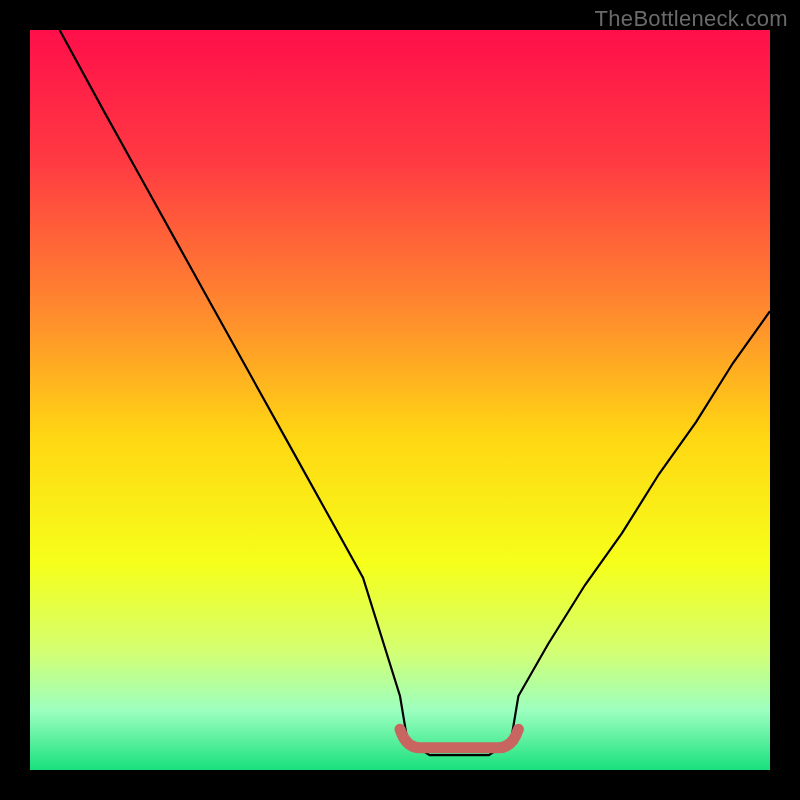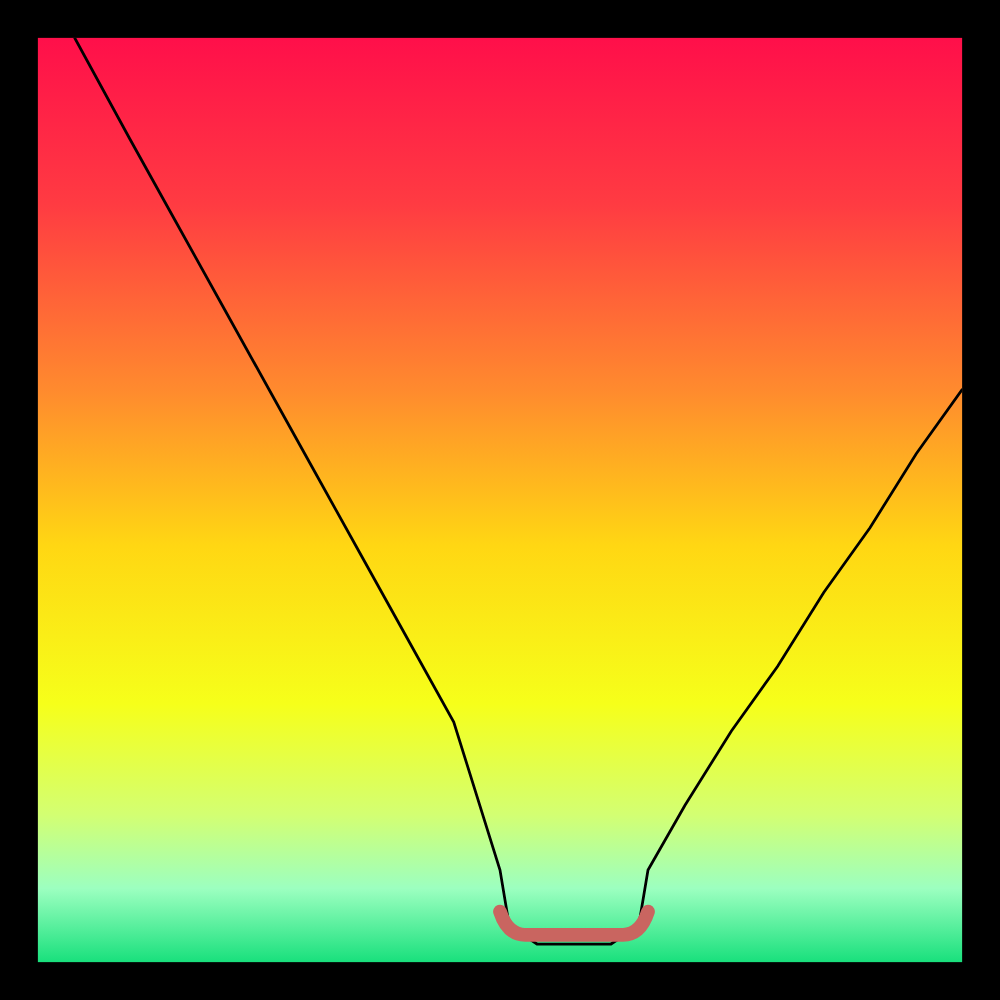--- a/index.html
+++ b/index.html
@@ -50,20 +50,21 @@
     top: 0;
     width: 740px;
     height: 740px;
   }
 </style>
 </head>
 <body>
 
 <div class="frame">
 
+  <div class="watermark">TheBottleneck.com</div>
 
   <div class="plot-area">
 
     <svg class="gradient" viewBox="0 0 740 740" preserveAspectRatio="none">
       <defs>
         <linearGradient id="bg-grad" x1="0" y1="0" x2="0" y2="1">
             <stop offset="0%" stop-color="#ff0f4a"></stop>
             <stop offset="18%" stop-color="#ff3b42"></stop>
             <stop offset="38%" stop-color="#ff8a2e"></stop>
             <stop offset="55.00000000000001%" stop-color="#ffd713"></stop>

